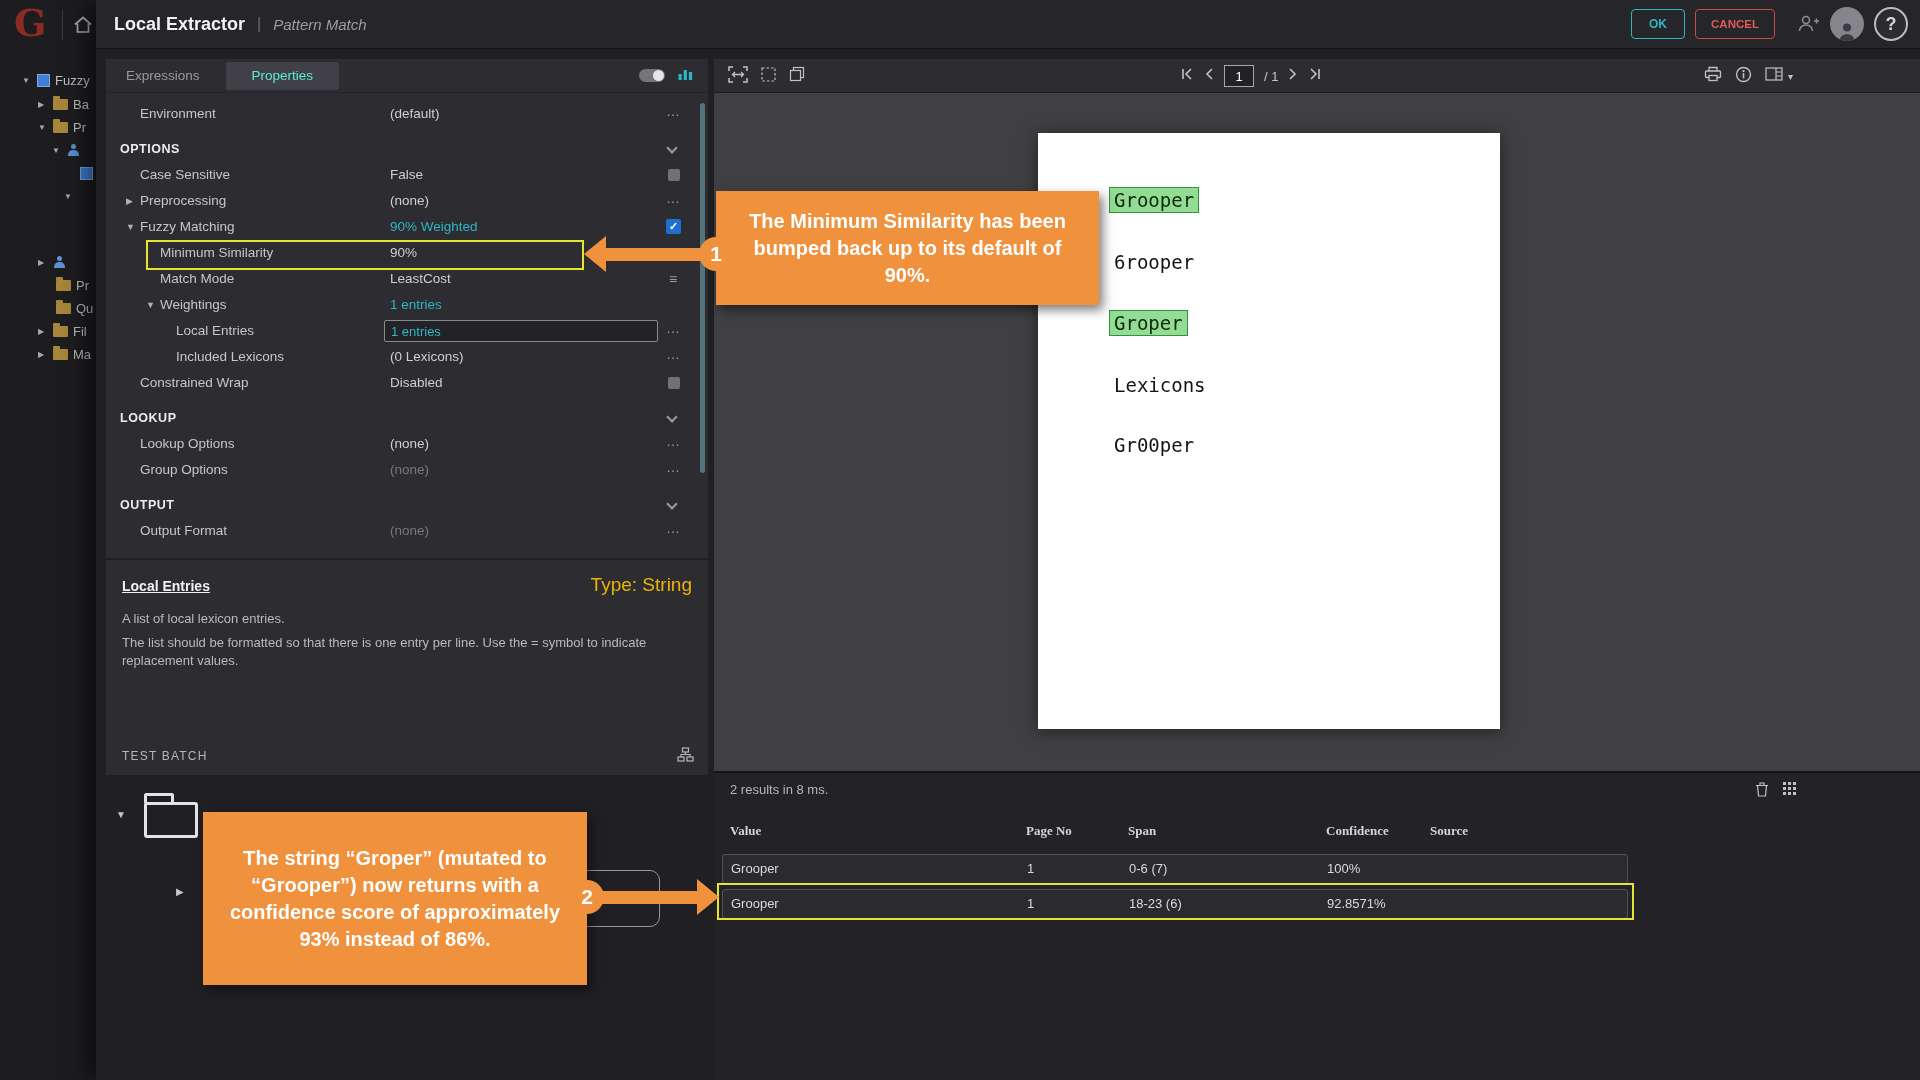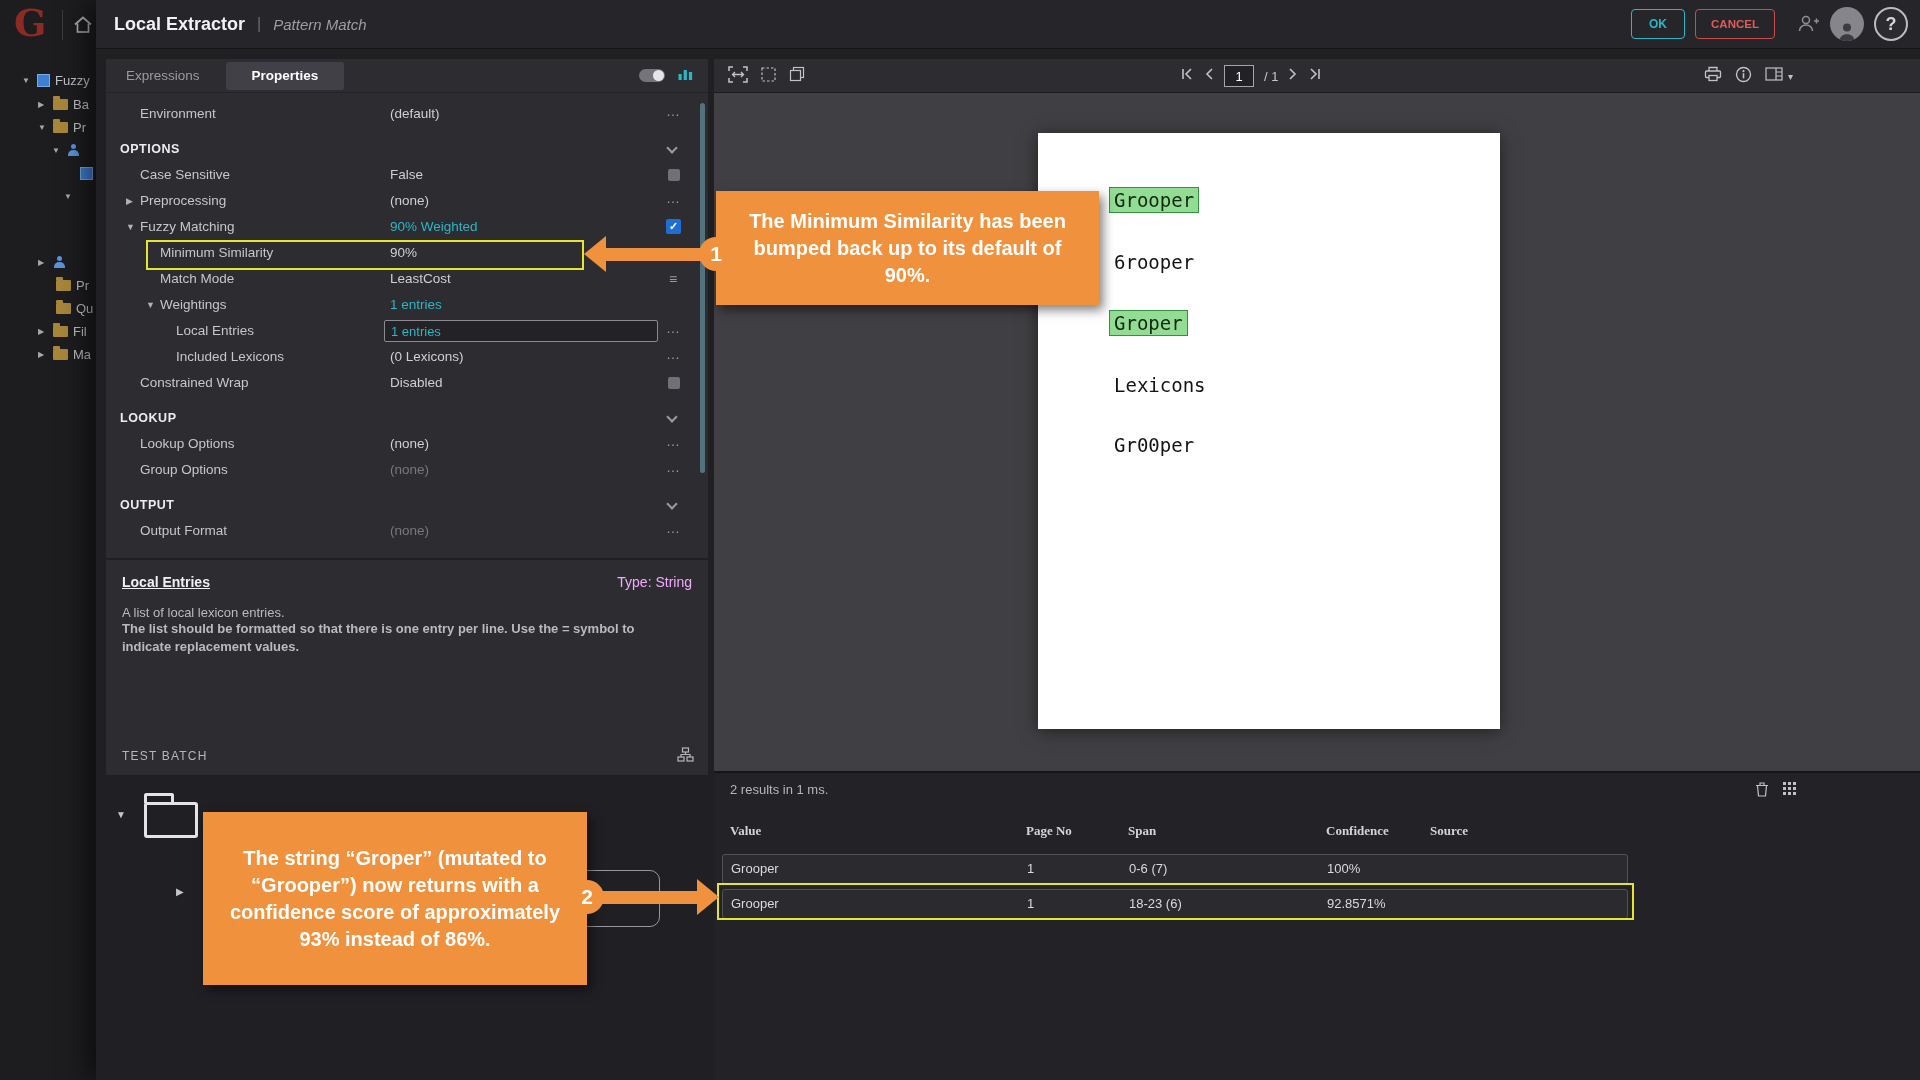--- a/index.html
+++ b/index.html
@@ -35,21 +35,21 @@
   .btn-ok { width:54px; border:1px solid #2cb5c4; color:#2cb5c4; font-size:12px; margin-right:10px; }
   .btn-cancel { width:80px; border:1px solid #c94b4b; color:#e05b5b; font-size:11.5px; margin-right:14px; }
   .hdr-ic { margin-left:8px; display:flex; align-items:center; }
   .avatar { width:34px; height:34px; border-radius:50%; background:#85858b; display:flex; align-items:flex-end; justify-content:center; overflow:hidden; margin-left:10px; }
   .help-circle { width:34px; height:34px; border-radius:50%; background:#2c2c30; border:2px solid #bcbcc0; color:#d6d6da; font-weight:bold; font-size:18px; display:flex; align-items:center; justify-content:center; margin-left:10px; }
 
   
   .left-panel { position:absolute; left:10px; top:59px; width:602px; bottom:0; background:#2d2d31; }
   .tabs { position:absolute; left:0; top:0; width:100%; height:34px; border-bottom:1px solid #242428; display:flex; align-items:center; }
   .tab-inactive { padding:0 20px; color:#9b9b9f; font-size:13.5px; }
-  .tab-active { height:28px; margin-left:6px; padding:0 26px; background:#404046; border-radius:3px; color:#ffffff; font-size:13.5px; display:flex; align-items:center;font-weight:bold; }
+  .tab-active { height:28px; margin-left:6px; padding:0 26px; background:#404046; border-radius:3px; color:#5eead4; font-size:13.5px; display:flex; align-items:center; }
   .tabs-right { margin-left:auto; display:flex; align-items:center; gap:12px; padding-right:14px; }
   .toggle-pill { width:26px; height:13px; border-radius:7px; background:#74747a; position:relative; }
   .toggle-pill::after { content:""; position:absolute; right:1px; top:1px; width:11px; height:11px; border-radius:50%; background:#e6e6ea; }
 
   .pgrid { position:absolute; left:0; top:42px; width:100%; font-size:13.5px; }
   .prow { position:relative; height:26px; }
   .pname { position:absolute; top:5px; color:#c6c6ca; }
   .l1 { left:34px; } .l2 { left:54px; } .l3 { left:70px; }
   .exp { position:absolute; top:8px; font-size:9px; color:#b2b2b6; }
   .e1 { left:20px; } .e2 { left:40px; }
@@ -64,24 +64,24 @@
   .ck { color:#fff; font-size:11px; font-weight:bold; line-height:1; }
   .psec { position:relative; height:26px; margin-top:9px; }
   .sname { position:absolute; left:14px; top:6px; font-size:12.5px; font-weight:bold; letter-spacing:.5px; color:#ececf0; }
   .chev { position:absolute; left:562px; top:8px; width:8px; height:8px; border-right:2px solid #9a9aa0; border-bottom:2px solid #9a9aa0; transform:rotate(45deg); }
   .pedit { position:absolute; left:278px; top:2px; width:274px; height:22px; background:#232327; border:1px solid #8a8a90; border-radius:2px; color:#2cb5c4; font-size:13px; font-family:"Liberation Sans",sans-serif; padding:0 6px; }
   .pg-scroll { position:absolute; right:3px; top:44px; width:5px; height:370px; background:#53727c; border-radius:3px; }
 
   .descpanel { position:absolute; left:0; top:499px; width:100%; height:179px; border-top:2px solid #202024; padding:14px 16px; }
   .desc-titlerow { display:flex; align-items:baseline; }
   .desc-title { font-size:14px; font-weight:bold; color:#f0f0f2; text-decoration:underline; }
-  .desc-type { margin-left:auto; font-size:14px; color:#f0abfc; }
+  .desc-type { margin-left:auto; font-size:19px; color:#eab308; }
   .desc-summary { margin-top:15px; font-size:13px; color:#bababe; }
   .desc-remarks-t { margin-top:16px; font-size:13.5px; font-weight:bold; color:#e8e8ec; }
-  .desc-remarks { font-size:13px; color:#bababe; line-height:1.4; width:565px;font-weight:bold; }
+  .desc-remarks { margin-top:8px; font-size:13px; color:#bababe; line-height:1.4; width:565px; }
 
   .testbatch { position:absolute; left:0; top:678px; width:100%; bottom:0; }
   .tb-header { height:38px; display:flex; align-items:center; padding:0 14px 0 16px; }
   .tb-title { font-size:12px; color:#b6b6ba; letter-spacing:1.2px; }
   .tb-ic { margin-left:auto; }
   .tb-content { position:absolute; left:0; top:38px; right:0; bottom:0; background:#202024; }
   .tb-exp { position:absolute; left:10px; top:34px; font-size:10px; color:#c6c6ca; }
   .big-folder { position:absolute; left:38px; top:27px; width:54px; height:36px; border:3px solid #e4e4e6; border-radius:3px; }
   .big-folder::before { content:""; position:absolute; top:-12px; left:-3px; width:24px; height:7px; border:3px solid #e4e4e6; border-bottom:none; border-radius:3px 3px 0 0; }
   .tb-exp2 { position:absolute; left:70px; top:111px; font-size:10px; color:#c6c6ca; }
@@ -433,21 +433,21 @@
           <div class="dline" style="top:239px">
               <span>Lexicons</span>
             </div>
           <div class="dline" style="top:299px">
               <span>Gr00per</span>
             </div>
         </div>
       </div>
 
       <div class="results">
-        <div class="res-status">2 results in 1 ms.</div>
+        <div class="res-status">2 results in 8 ms.</div>
         <div class="res-ics">
           <span>
             <svg width="14" height="16">
                 <path d="M2.5 4.5h9L10.5 15h-7z" fill="none" stroke="#c2c2c6" stroke-width="1.2"></path>
                 <path d="M1 4.5h12M5 4.5V2h4v2.5" fill="none" stroke="#c2c2c6" stroke-width="1.2"></path>
               </svg>
           </span>
           <span>
             <svg width="15" height="15" fill="#c2c2c6">
                 <rect x="1" y="1" width="3" height="3"></rect>

